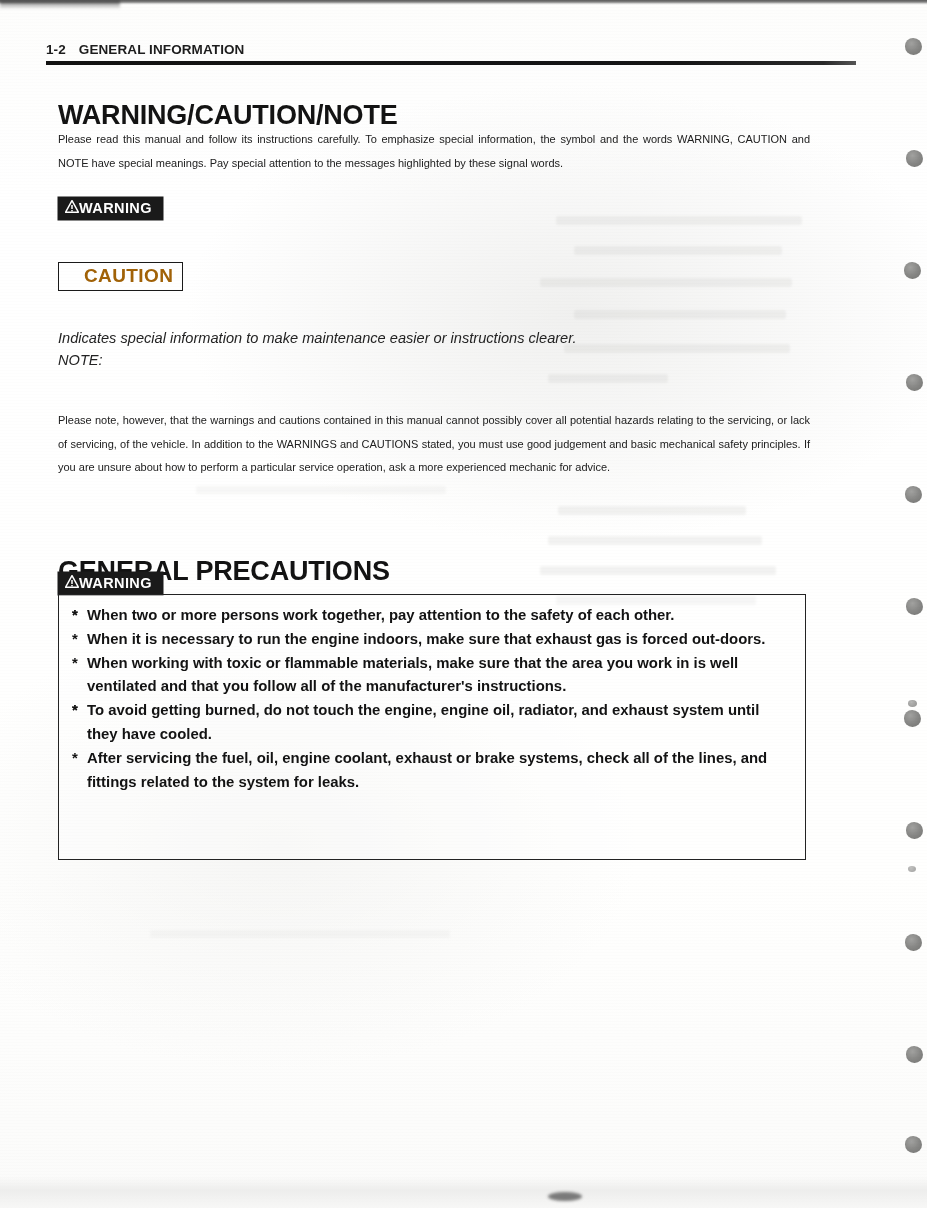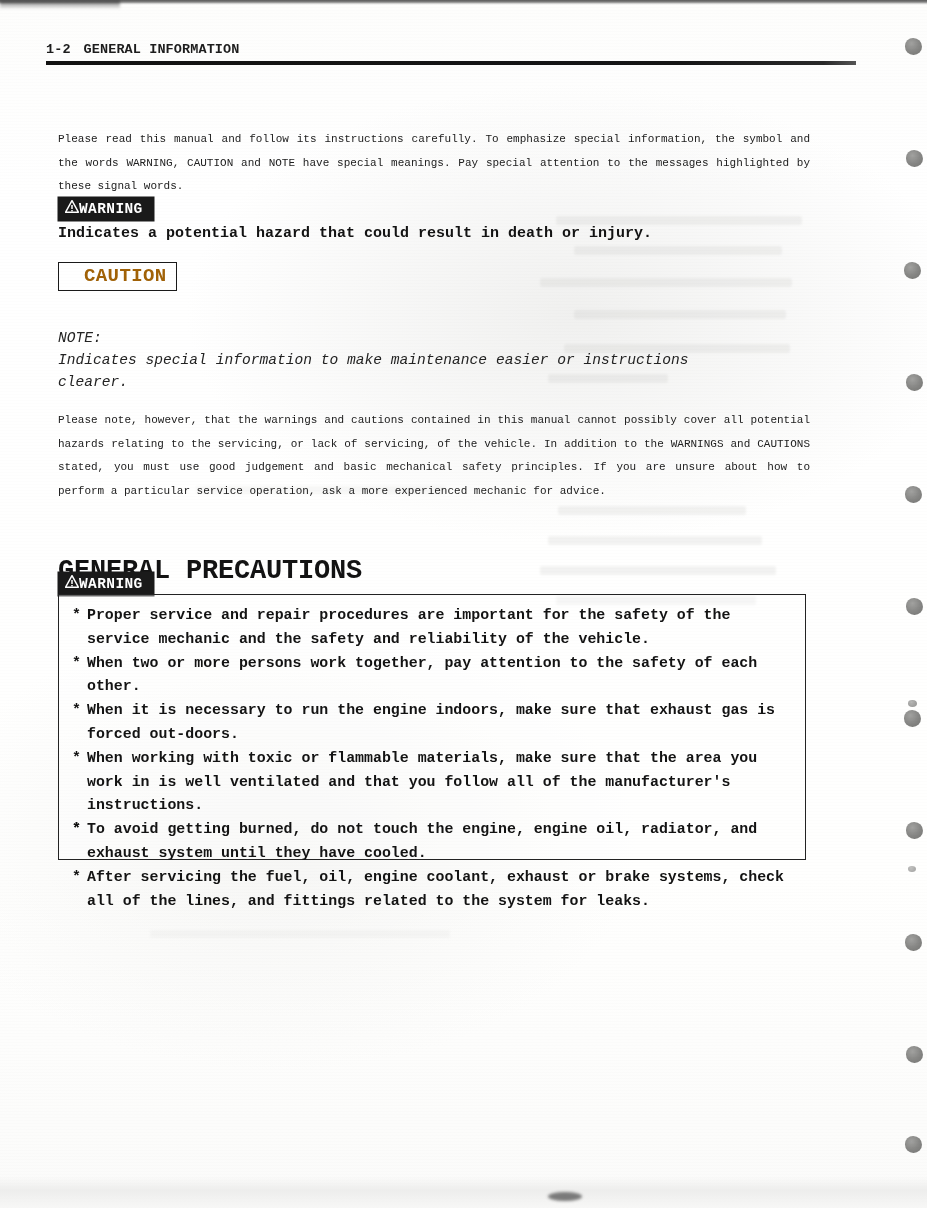--- a/index.html
+++ b/index.html
@@ -10,21 +10,21 @@
 
   .page {
     position: relative;
     width: 927px;
     height: 1208px;
     overflow: hidden;
     background:
       radial-gradient(ellipse 540px 320px at 62% 26%, rgba(228,228,226,0.55) 0%, rgba(255,255,255,0) 72%),
       radial-gradient(ellipse 480px 300px at 30% 70%, rgba(232,232,230,0.40) 0%, rgba(255,255,255,0) 75%),
       linear-gradient(180deg, #fdfdfc 0%, #ffffff 16%, #fffffe 72%, #fbfbfa 100%);
-    font-family: Liberation Mono, monospace;
+    font-family: Liberation Sans, sans-serif;
     color: #1b1b1b;
     -webkit-font-smoothing: antialiased;
   }
 
   
   .scan-edge-top {
     position: absolute;
     top: 0; left: 0;
     width: 927px;
     height: 5px;
@@ -268,62 +268,62 @@
   <div class="binder-hole" style="left:908px; top:700px; width:9px; height:7px; opacity:0.7;"></div>
   <div class="binder-hole" style="left:908px; top:866px; width:8px; height:6px; opacity:0.6;"></div>
 
   <div class="content">
 
     <div class="runhead">
       <span class="folio">1-2</span><span>GENERAL INFORMATION</span>
     </div>
     <div class="head-rule"></div>
 
+    <h1 class="h1 h1-warning">WARNING/CAUTION/NOTE</h1>
 
     <p class="para para-intro">Please read this manual and follow its instructions carefully. To emphasize special information, the symbol and the words WARNING, CAUTION and NOTE have special meanings. Pay special attention to the messages highlighted by these signal words.</p>
 
     <div class="badge-warning w1">
       <span class="tri">
         <svg width="14" height="13" viewBox="0 0 14 13" aria-hidden="true">
           <path d="M7 0.7 L13.4 12.2 L0.6 12.2 Z" fill="none" stroke="#ffffff" stroke-width="1.5" stroke-linejoin="round"></path>
           <rect x="6.25" y="5.0" width="1.5" height="4.0" fill="#ffffff"></rect>
           <rect x="6.25" y="10.0" width="1.5" height="1.4" fill="#ffffff"></rect>
         </svg>
       </span>
       <span>WARNING</span>
     </div>
-    <div class="badge-desc bd1">Indicates a potential hazard that could result in death or injury.</div>
 
     <div class="badge-caution c1">
       <span>CAUTION</span>
     </div>
 
     <div class="note-block">
+      <div>Indicates special information to make maintenance easier or instructions clearer.</div>
       <div>NOTE:</div>
-      <div>Indicates special information to make maintenance easier or instructions clearer.</div>
     </div>
 
     <p class="para para-note">Please note, however, that the warnings and cautions contained in this manual cannot possibly cover all potential hazards relating to the servicing, or lack of servicing, of the vehicle. In addition to the WARNINGS and CAUTIONS stated, you must use good judgement and basic mechanical safety principles. If you are unsure about how to perform a particular service operation, ask a more experienced mechanic for advice.</p>
 
     <h1 class="h1 h1-precautions">GENERAL PRECAUTIONS</h1>
 
     <div class="badge-warning w2">
       <span class="tri">
         <svg width="14" height="13" viewBox="0 0 14 13" aria-hidden="true">
           <path d="M7 0.7 L13.4 12.2 L0.6 12.2 Z" fill="none" stroke="#ffffff" stroke-width="1.5" stroke-linejoin="round"></path>
           <rect x="6.25" y="5.0" width="1.5" height="4.0" fill="#ffffff"></rect>
           <rect x="6.25" y="10.0" width="1.5" height="1.4" fill="#ffffff"></rect>
         </svg>
       </span>
       <span>WARNING</span>
     </div>
 
     <div class="prec-box"></div>
     <ul class="prec-list" id="precautions-list" style="list-style:none;margin:0;padding:0;">
-        <li class="prec-item"><span class="star">*</span><span>Proper service and repair procedures are important for the safety of the service mechanic and the safety and reliability of the vehicle.</span></li>
+        <li class="prec-item"><span class="star">*</span></li>
         <li class="prec-item"><span class="star">*</span><span>When two or more persons work together, pay attention to the safety of each other.</span></li>
         <li class="prec-item"><span class="star">*</span><span>When it is necessary to run the engine indoors, make sure that exhaust gas is forced out-doors.</span></li>
         <li class="prec-item"><span class="star">*</span><span>When working with toxic or flammable materials, make sure that the area you work in is well ventilated and that you follow all of the manufacturer's instructions.</span></li>
         <li class="prec-item"><span class="star">*</span></li>
         <li class="prec-item"><span class="star">*</span><span>To avoid getting burned, do not touch the engine, engine oil, radiator, and exhaust system until they have cooled.</span></li>
         <li class="prec-item"><span class="star">*</span><span>After servicing the fuel, oil, engine coolant, exhaust or brake systems, check all of the lines, and fittings related to the system for leaks.</span></li>
       </ul>
 
   </div>
 

